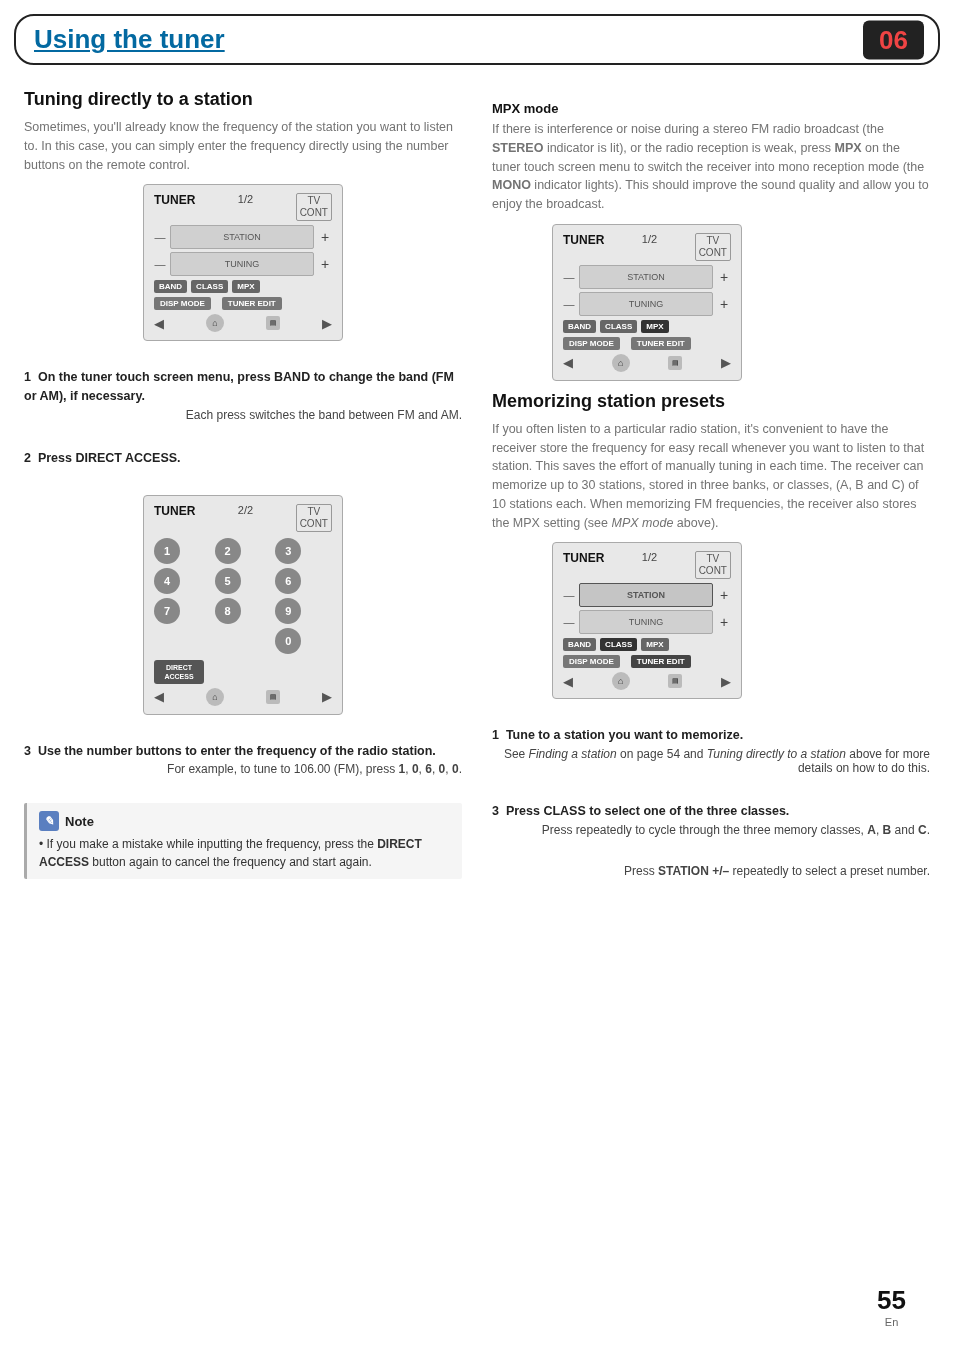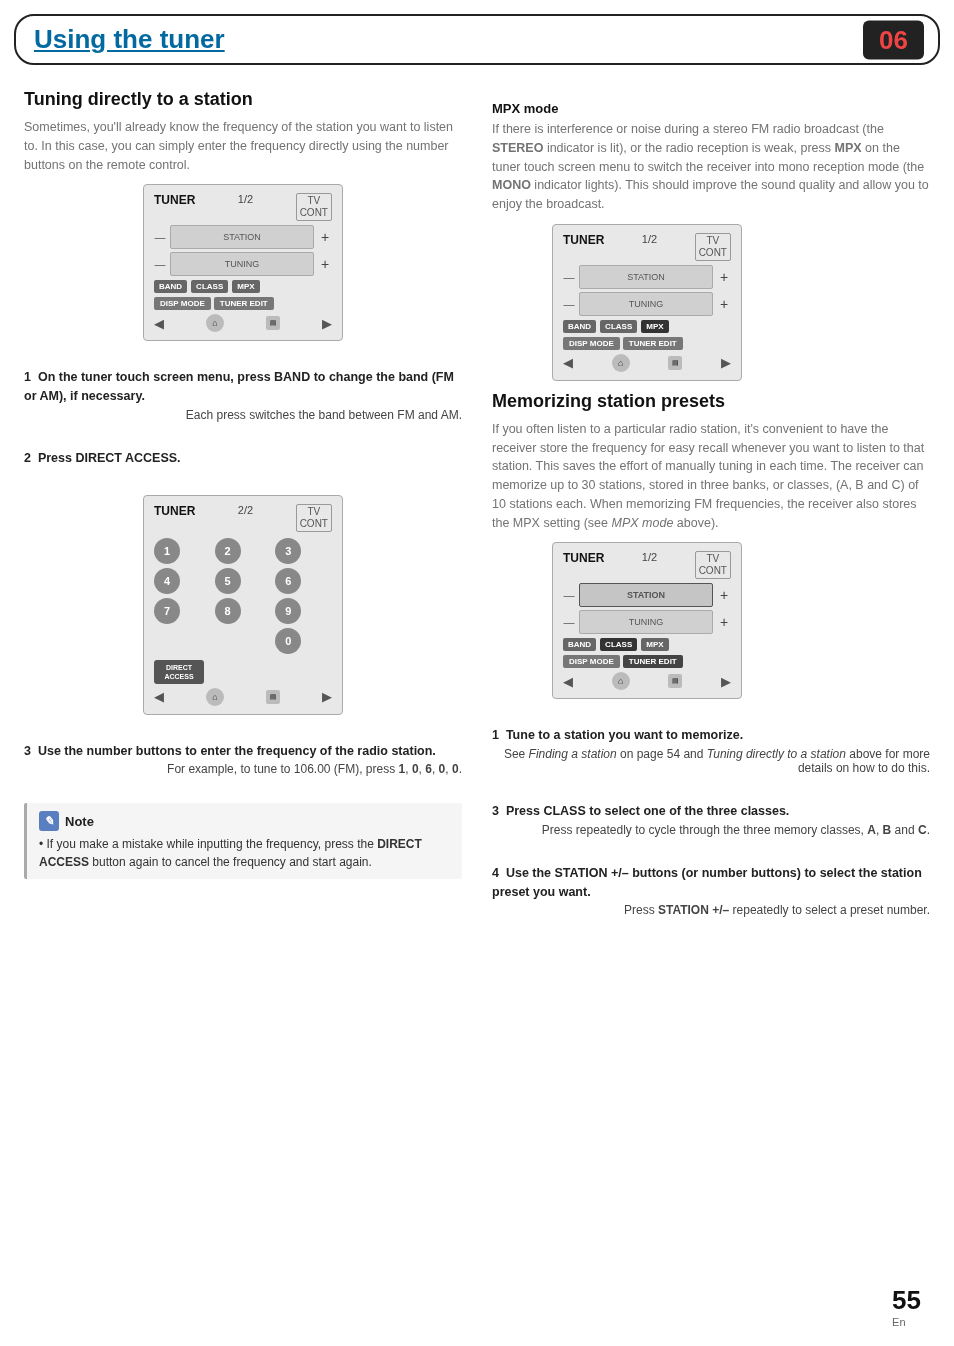--- a/index.html
+++ b/index.html
@@ -162,21 +162,21 @@
       background: #777;
       color: #fff;
       font-size: 8px;
       font-weight: bold;
       padding: 2px 6px;
       border-radius: 2px;
       text-align: center;
     }
     .tuner-disp-row {
       display: flex;
-      gap: 3px;
+      gap: 11px;
       margin: 3px 0;
     }
 
     
     .keypad-mock {
       background: #e8e8e8;
       border: 1px solid #aaa;
       border-radius: 4px;
       padding: 8px 10px;
       margin: 10px auto;
@@ -520,26 +520,23 @@
 
 
     <div class="step">
       <div class="step-text">
         <strong>3&nbsp;&nbsp;Press CLASS to select one of the three classes.</strong>
       </div>
       <div class="step-sub">Press repeatedly to cycle through the three memory classes, <strong>A</strong>, <strong>B</strong> and <strong>C</strong>.</div>
     </div>
 
     <div class="step">
-      <div class="step-text">
-        <strong>4&nbsp;&nbsp;Use the STATION +/– buttons (or number buttons) to select the station preset you want.</strong>
-      </div>
       <div class="step-sub">Press <strong>STATION +/–</strong> repeatedly to select a preset number.</div>
     </div>
 
   </div>
 
 </div>
 
-<div style="position:absolute; bottom:18px; right:33px; text-align:left;">
+<div style="position:absolute; bottom:18px; right:48px; text-align:center;">
   <div style="font-size:26px; font-weight:bold; color:#111;">55</div>
   <div style="font-size:11px; color:#666;">En</div>
 </div>
 
 </body></html>

